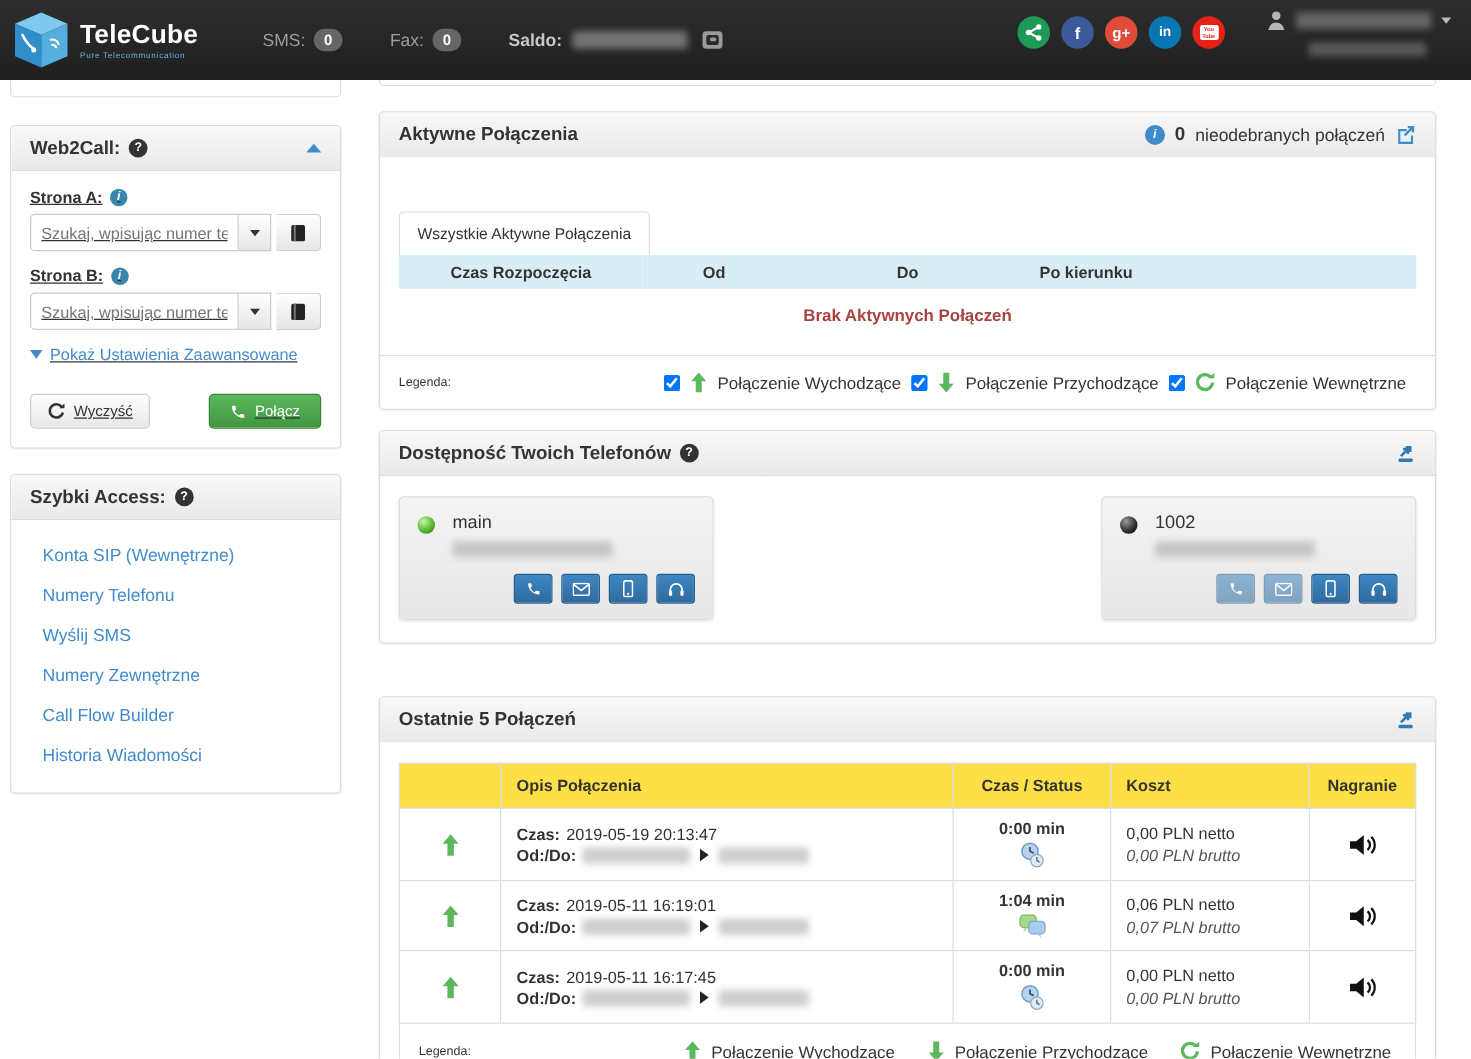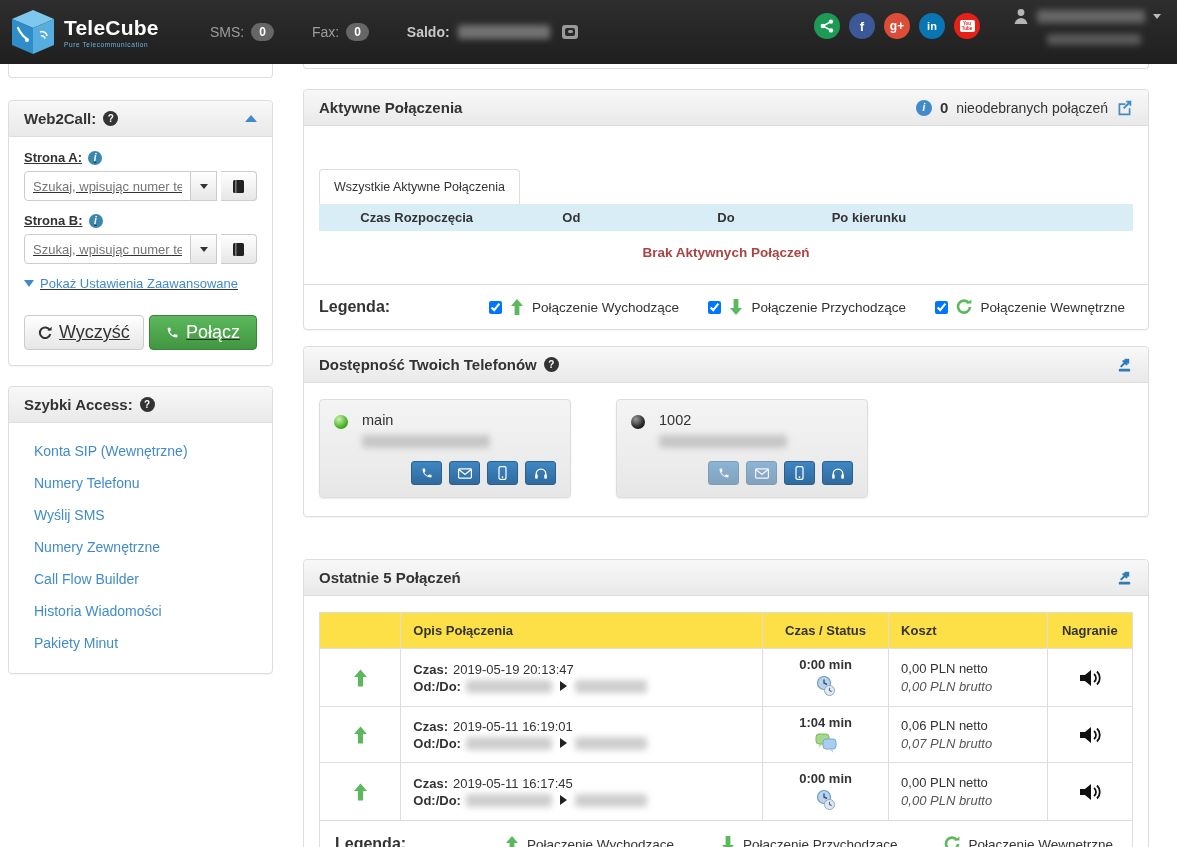--- a/index.html
+++ b/index.html
@@ -60,21 +60,21 @@
     font-size:13px; color:#999; font-family:"Liberation Sans",sans-serif; min-width:0; }
   .btn-caret { width:26px; height:30px; background:linear-gradient(#fff,#e6e6e6); border:1px solid #ccc; border-left:none;
     display:flex; align-items:center; justify-content:center; cursor:pointer; }
   .btn-caret .tri { width:0; height:0; border-left:4px solid transparent; border-right:4px solid transparent; border-top:5px solid #333; }
   .btn-book { width:36px; height:30px; background:linear-gradient(#fff,#e6e6e6); border:1px solid #ccc; border-left:none;
     border-radius:0 4px 4px 0; display:flex; align-items:center; justify-content:center; cursor:pointer; margin-left:4px; }
   .adv-link { color:#428bca; font-size:13px; display:flex; align-items:center; gap:6px;
     margin:2px 0 14px; cursor:pointer; }
   .tri-down-blue { width:0; height:0; border-left:5px solid transparent; border-right:5px solid transparent; border-top:7px solid #428bca; }
   .w2c-actions { display:flex; justify-content:space-between; padding-top:10px; }
-  .btn { border-radius:4px; font-size:18px; padding:6px 13px; cursor:pointer; display:inline-flex; align-items:center; gap:7px;
+  .btn { border-radius:4px; font-size:12px; padding:6px 13px; cursor:pointer; display:inline-flex; align-items:center; gap:7px;
     font-family:"Liberation Sans",sans-serif; }
   .btn-default { background:linear-gradient(#fff,#e6e6e6); border:1px solid #ccc; color:#333; }
   .btn-success { background:linear-gradient(#5cb85c,#419641); border:1px solid #398439; color:#fff; padding:6px 16px; }
 
   
   .quick { margin-top:20px; }
   .quick ul { list-style:none; padding:12px 0 14px; }
   .quick li { padding:8px 15px 8px 25px; }
   .quick li a { color:#428bca; font-size:14px; text-decoration:none; cursor:pointer; }
 
@@ -82,29 +82,29 @@
   .active-panel { margin-top:20px; }
   .heading-right { margin-left:auto; display:flex; align-items:center; gap:8px; font-weight:normal; font-size:14px; }
   .missed-num { font-weight:bold; font-size:15px; }
   .ac-body { padding:15px 15px 0;margin-top:28px; }
   .tab { display:inline-block; background:#fff; border:1px solid #ddd; border-bottom:none; border-radius:4px 4px 0 0;
     padding:10px 14px; font-size:12.5px; color:#333; position:relative; z-index:2; cursor:pointer; }
   .ac-table { width:100%; border-collapse:collapse; }
   .ac-table th { background:#d9edf7; font-size:13px; font-weight:bold; color:#333; padding:6px 8px; }
   .ac-empty { text-align:center; color:#a94442; font-weight:bold; font-size:13.5px; padding:14px 0 24px; }
   .legend-row { border-top:1px solid #ddd; padding:13px 15px; display:flex; align-items:center; }
-  .legend-label { font-weight:bold; width:170px; font-size:16px; }
+  .legend-label { font-weight:normal; width:212px; font-size:10px; }
   .legend-items { flex:1; display:flex; justify-content:space-between; align-items:center; padding-right:8px; }
   .legend-item { display:flex; align-items:center; gap:8px; font-size:13.5px; }
   .legend-item input { cursor:pointer; }
 
   
   .phones-panel { margin-top:16px; }
   .export-btn { margin-left:auto; cursor:pointer; display:flex; align-items:center; }
-  .phones-body { padding:16px 15px 18px; display:flex; gap:45px; }
+  .phones-body { padding:16px 15px 18px; display:flex; gap:30px;justify-content:space-between; }
   .phone-card { width:252px; background:linear-gradient(#f4f4f4,#e7e7e7); border:1px solid #ddd; border-radius:4px;
     box-shadow:0 1px 2px rgba(0,0,0,.08); padding:12px 14px 12px; }
   .pc-top { display:flex; align-items:flex-start; gap:14px; }
   .dot { width:14px; height:14px; border-radius:50%; margin-top:3px; flex:none; }
   .dot.online { background:radial-gradient(circle at 35% 30%, #c9f5a8, #4db32b 60%, #2d7d12); }
   .dot.offline { background:radial-gradient(circle at 35% 30%, #9a9a9a, #2a2a2a 60%, #000); }
   .pc-name { font-size:14.5px; color:#333; }
   .pc-sub-blur { width:128px; height:13px; background:#b9b9b9; margin-top:7px; }
   .pc-actions { display:flex; justify-content:flex-end; gap:7px; margin-top:10px; }
   .pc-btn { width:31px; height:24px; border-radius:3px; background:linear-gradient(#3e87c3,#2f6a9d); border:1px solid #2a5f8e;
@@ -267,21 +267,20 @@
         <span>Szybki Access:</span>
         <span class="circle-q">?</span>
       </div>
       <ul>
         <li><a>Konta SIP (Wewnętrzne)</a></li>
         <li><a>Numery Telefonu</a></li>
         <li><a>Wyślij SMS</a></li>
         <li><a>Numery Zewnętrzne</a></li>
         <li><a>Call Flow Builder</a></li>
         <li><a>Historia Wiadomości</a></li>
-        <li><a>Pakiety Minut</a></li>
       </ul>
     </div>
   </div>
 
   <div class="main">
     <div class="panel-stub thin"></div>
 
     <div class="panel active-panel">
       <div class="panel-heading">
         <span>Aktywne Połączenia</span>

